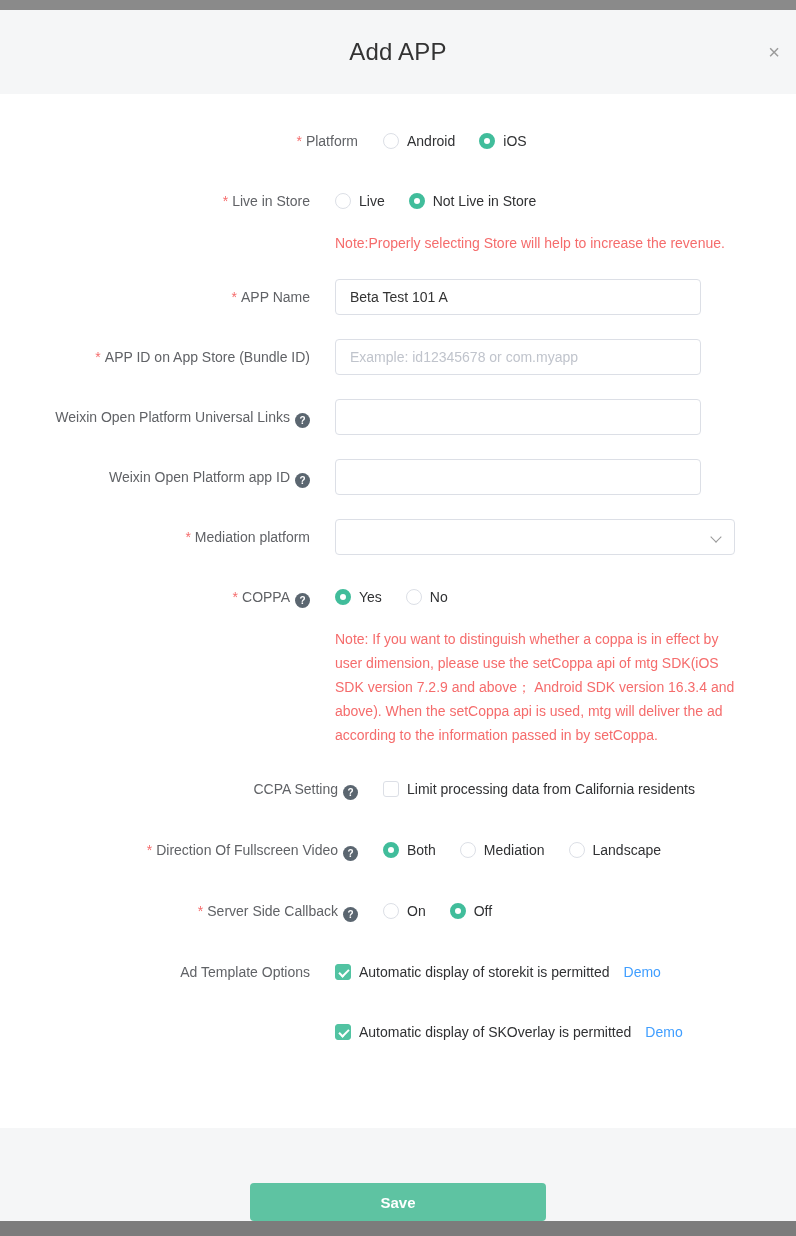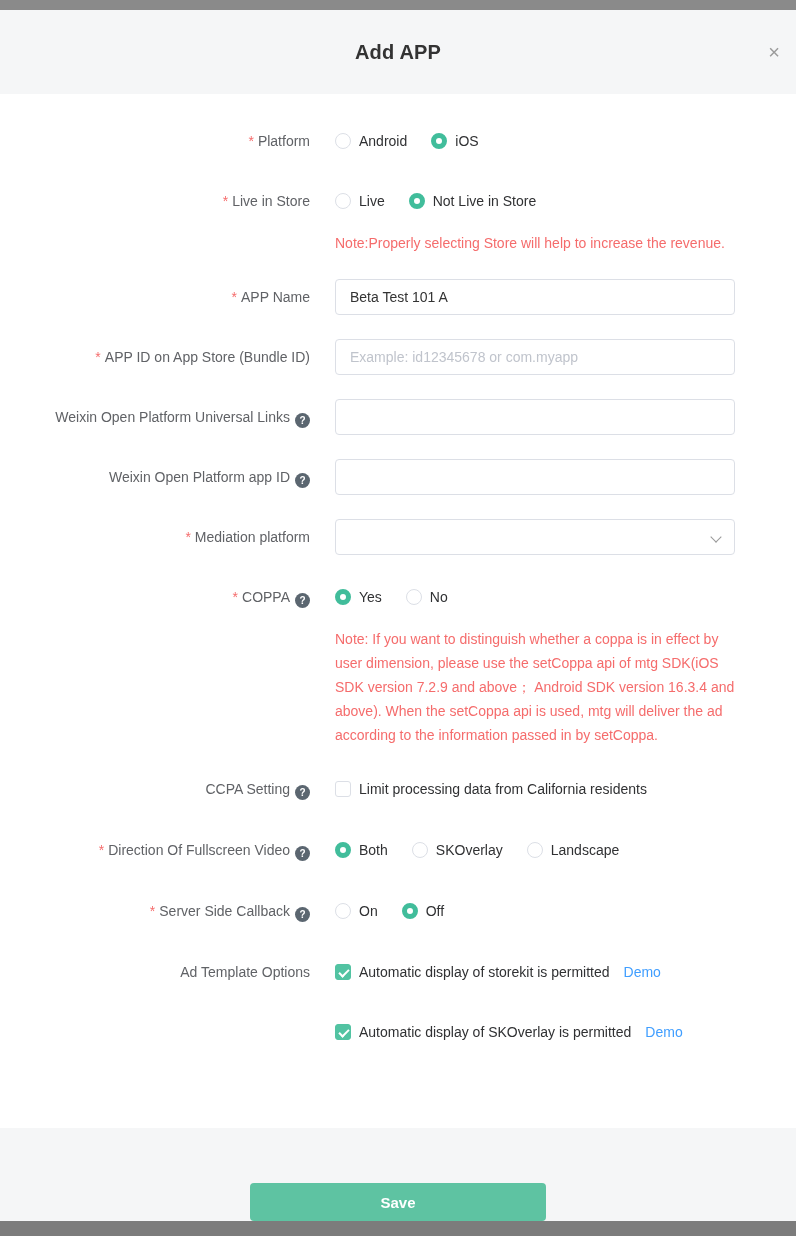--- a/index.html
+++ b/index.html
@@ -5,45 +5,45 @@
   * { margin:0; padding:0; box-sizing:border-box; }
   html,body { width:796px; background:#fff; }
   body { font-family:"Liberation Sans","DejaVu Sans",sans-serif; font-size:14px; color:#303133; }
   .page { width:796px; height:1236px; display:flex; flex-direction:column; overflow:hidden; }
 
   .top-strip { height:10px; background:#8a8a8a; }
   .bottom-strip { height:15px; background:#7c7c7c; }
 
   .modal-header { height:84px; background:#f5f6f7; position:relative;
                   display:flex; align-items:center; justify-content:center; }
-  .modal-title { font-size:20px; font-weight:700; color:#333; letter-spacing:.2px; }
+  .modal-title { font-size:24px; font-weight:400; color:#333; letter-spacing:.2px; }
   .close-btn { position:absolute; right:16px; top:50%; transform:translateY(-50%);
                font-size:20px; color:#9b9b9b; cursor:pointer; line-height:1; font-weight:400; }
 
   .modal-body { height:1034px; background:#fff; padding-top:37px; }
 
   .row { display:flex; align-items:flex-start; }
   .row-label { flex:0 0 310px; text-align:right; padding-right:0; color:#606266;
                line-height:20px; }
   .row-control { margin-left:25px; width:400px; }
 
   .req { color:#f56c6c; margin-right:4px; }
   .help { display:inline-block; width:15px; height:15px; border-radius:50%; background:#5b6670;
           color:#fff; font-size:10px; font-weight:700; line-height:15px; text-align:center;
           vertical-align:-2px; margin-left:5px; cursor:pointer; }
 
   
   .mb24 { margin-bottom:24px; }
   .mb32 { margin-bottom:32px; }
-  .mb40 { margin-bottom:40px; }
+  .mb40 { margin-bottom:40px;padding-left:48px; }
 
   
   .row.input-row .row-label { line-height:36px; }
 
-  .text-input { width:400px; height:36px; border:1px solid #dcdfe6; border-radius:4px;
+  .text-input { width:366px; height:36px; border:1px solid #dcdfe6; border-radius:4px;
                 padding:0 14px; font-size:14px; color:#333; outline:none; background:#fff;
                 font-family:inherit; }
   .text-input::placeholder { color:#c0c4cc; }
 
   .select-box { width:400px; height:36px; border:1px solid #dcdfe6; border-radius:4px;
                 background:#fff; position:relative; cursor:pointer; }
   .chevron { position:absolute; right:14px; top:13px; width:8px; height:8px;
              border-right:1.5px solid #999; border-bottom:1.5px solid #999;
              transform:rotate(45deg); }
 
@@ -183,21 +183,21 @@
 
     <div class="row mb40">
       <div class="row-label"><span class="req">*</span><span>Direction Of Fullscreen Video</span><span class="help">?</span></div>
       <div class="row-control option-line">
         <span class="radio-item">
             <span class="radio selected"></span>
             <span class="opt-label">Both</span>
           </span>
         <span class="radio-item">
             <span class="radio"></span>
-            <span class="opt-label">SKOverlay</span>
+            <span class="opt-label">Mediation</span>
           </span>
         <span class="radio-item">
             <span class="radio"></span>
             <span class="opt-label">Landscape</span>
           </span>
       </div>
     </div>
 
     <div class="row mb40">
       <div class="row-label"><span class="req">*</span><span>Server Side Callback</span><span class="help">?</span></div>

